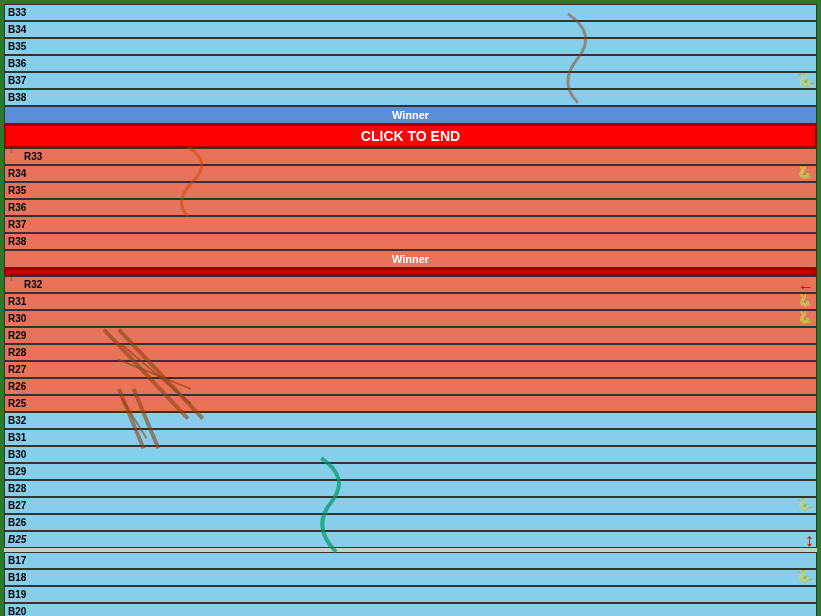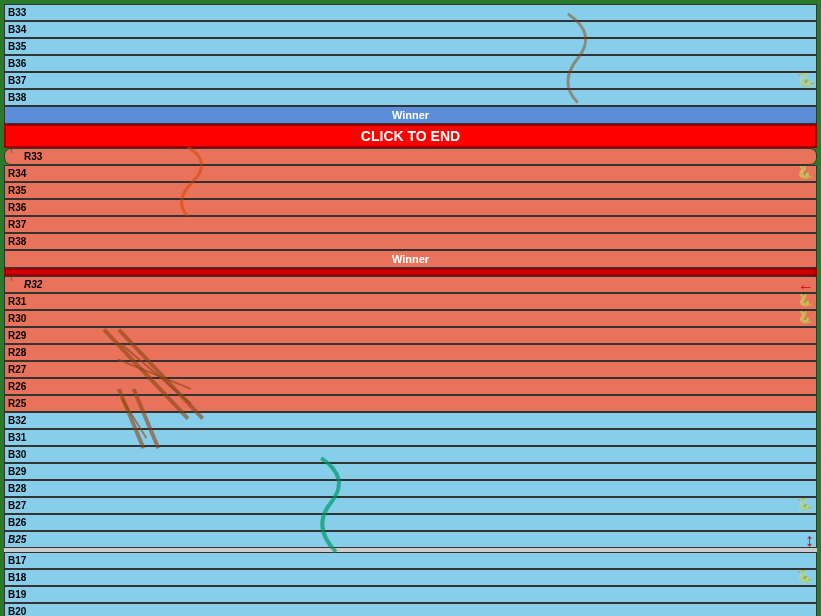--- a/index.html
+++ b/index.html
@@ -114,21 +114,21 @@
           <td class="cell cell-winner-blue" colspan="1">
               <span>Winner</span>
             </td>
           <td class="cell cell-click-end" colspan="1">
               <span>CLICK TO END</span>
             </td>
 
         </tr>
 
         <tr style="height:9.09%">
-          <td class="cell cell-red" style="position:relative;border-radius:7px;">
+          <td class="cell cell-red" style="position:relative;">
 
             <span style="position:absolute;left:1px;top:50%;transform:translateY(-50%);color:#1565C0;font-size:20px;font-weight:bold;">↑<br>↓</span>
             <span class="cell-label" style="margin-left:16px;">R33</span>
           </td>
           <td class="cell cell-red">
             <span class="cell-label">R34</span>
             <span style="position:absolute;right:2px;bottom:2px;font-size:14px;opacity:0.7;color:#8B4513;">🐍</span>
           </td>
           <td class="cell cell-red">
               <span class="cell-label">R35</span>
@@ -142,21 +142,21 @@
           <td class="cell cell-red">
               <span class="cell-label">R38</span>
             </td>
           <td class="cell cell-winner-red">
               <span>Winner</span>
             </td>
           <td class="cell cell-red" style="background:#cc0000;border:2px solid #990000;"></td>
         </tr>
 
         <tr style="height:9.09%">
-          <td class="cell cell-red" style="position:relative;font-style:italic;">
+          <td class="cell cell-red" style="position:relative;">
             <span style="position:absolute;left:1px;top:50%;transform:translateY(-50%);color:#1565C0;font-size:20px;font-weight:bold;">↑<br>↓</span>
             <span class="cell-label" style="margin-left:16px;">R32</span>
 
             <span style="position:absolute;right:2px;top:50%;transform:translateY(-50%);color:#cc0000;font-size:16px;">←</span>
           </td>
           <td class="cell cell-red">
             <span class="cell-label">R31</span>
             <span style="position:absolute;right:2px;bottom:2px;font-size:13px;opacity:0.7;color:#8B4513;">🐍</span>
           </td>
           <td class="cell cell-red">

